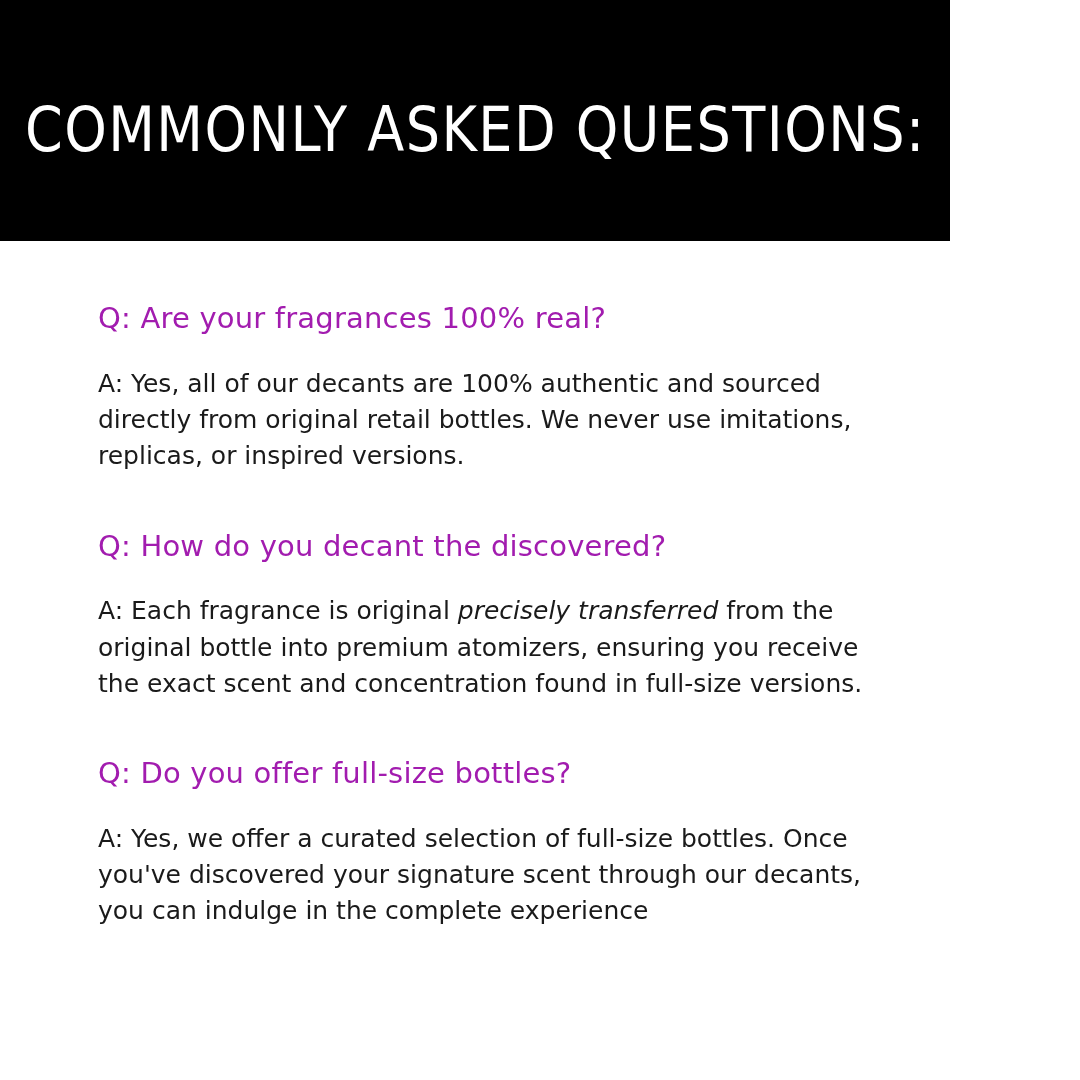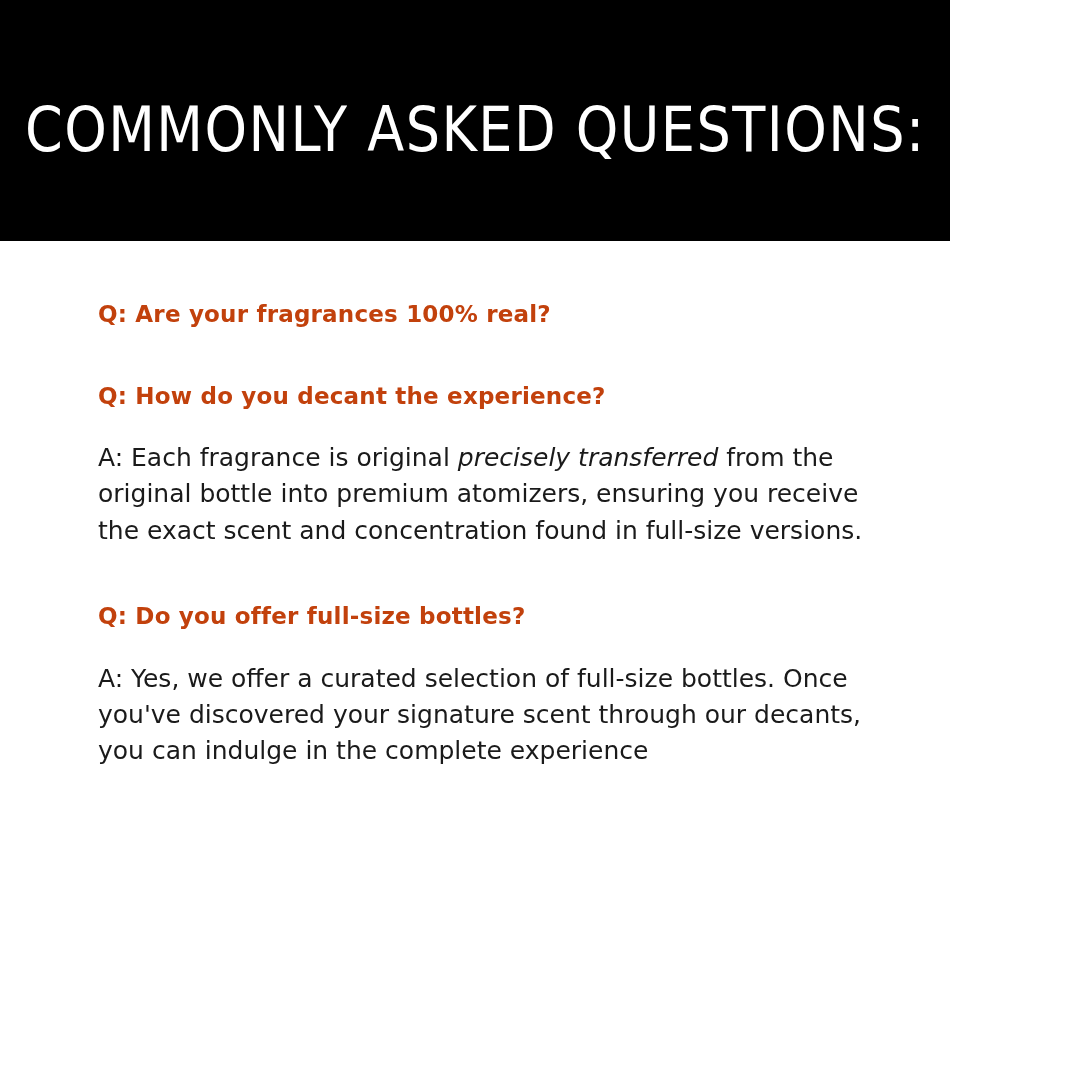--- a/index.html
+++ b/index.html
@@ -43,23 +43,23 @@
     padding: 60px 74px 0 98px;
     box-sizing: border-box;
   }
   .faq-item {
     margin-bottom: 54px;
   }
   .faq-item:last-child {
     margin-bottom: 6px;
   }
   .question {
-    font-size: 23px;
-    font-weight: 700;
-    color: #c2410c;
+    font-size: 29px;
+    font-weight: 400;
+    color: #a21caf;
     letter-spacing: 0.2px;
     margin: 0 0 30px 0;
     line-height: 1.2;
   }
   .answer {
     font-size: 25px;
     font-weight: 400;
     color: #1a1a1a;
     line-height: 1.45;
     margin: 0;
@@ -74,24 +74,25 @@
 <div class="page">
 
   <div class="header-band">
     <div class="header-title">COMMONLY ASKED QUESTIONS:</div>
   </div>
 
   <div class="content">
 
     <div class="faq-item">
       <p class="question">Q: Are your fragrances 100% real?</p>
+      <p class="answer"><span>A: Yes, all of our decants are 100% authentic and sourced directly from original retail bottles. We never use imitations, replicas, or inspired versions.</span><em></em><span></span></p>
     </div>
 
     <div class="faq-item">
-      <p class="question">Q: How do you decant the experience?</p>
+      <p class="question">Q: How do you decant the discovered?</p>
       <p class="answer"><span>A: Each fragrance is original </span><em>precisely transferred</em><span> from the original bottle into premium atomizers, ensuring you receive the exact scent and concentration found in full-size versions.</span></p>
     </div>
 
     <div class="faq-item">
       <p class="question">Q: Do you offer full-size bottles?</p>
       <p class="answer"><span>A: Yes, we offer a curated selection of full-size bottles. Once you've discovered your signature scent through our decants, you can indulge in the complete experience</span><em></em><span></span></p>
     </div>
 
   </div>
 </div>

